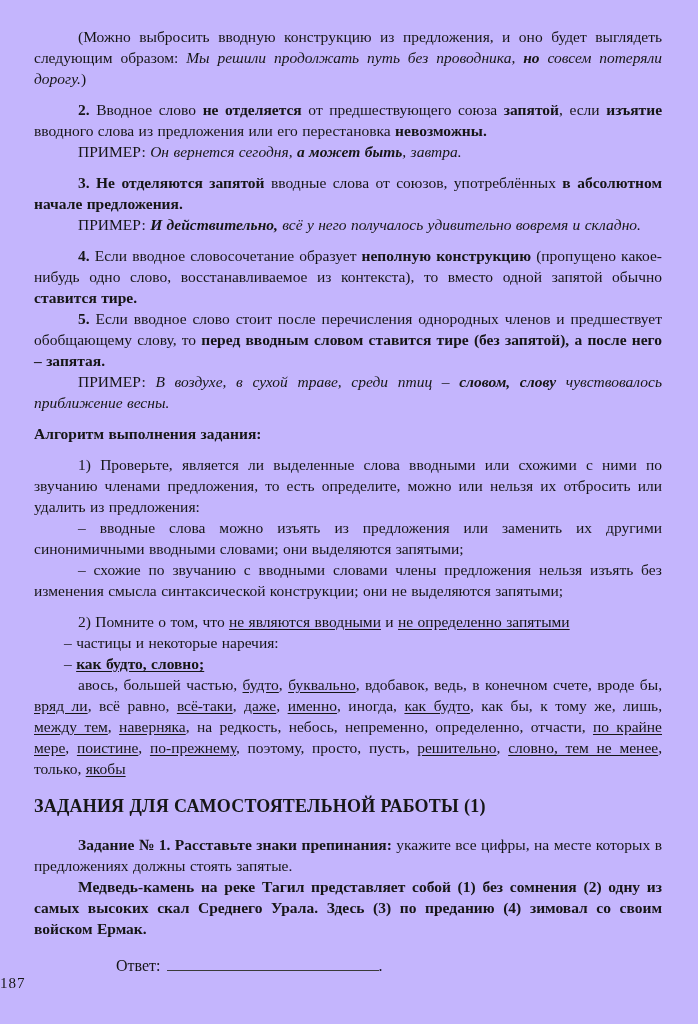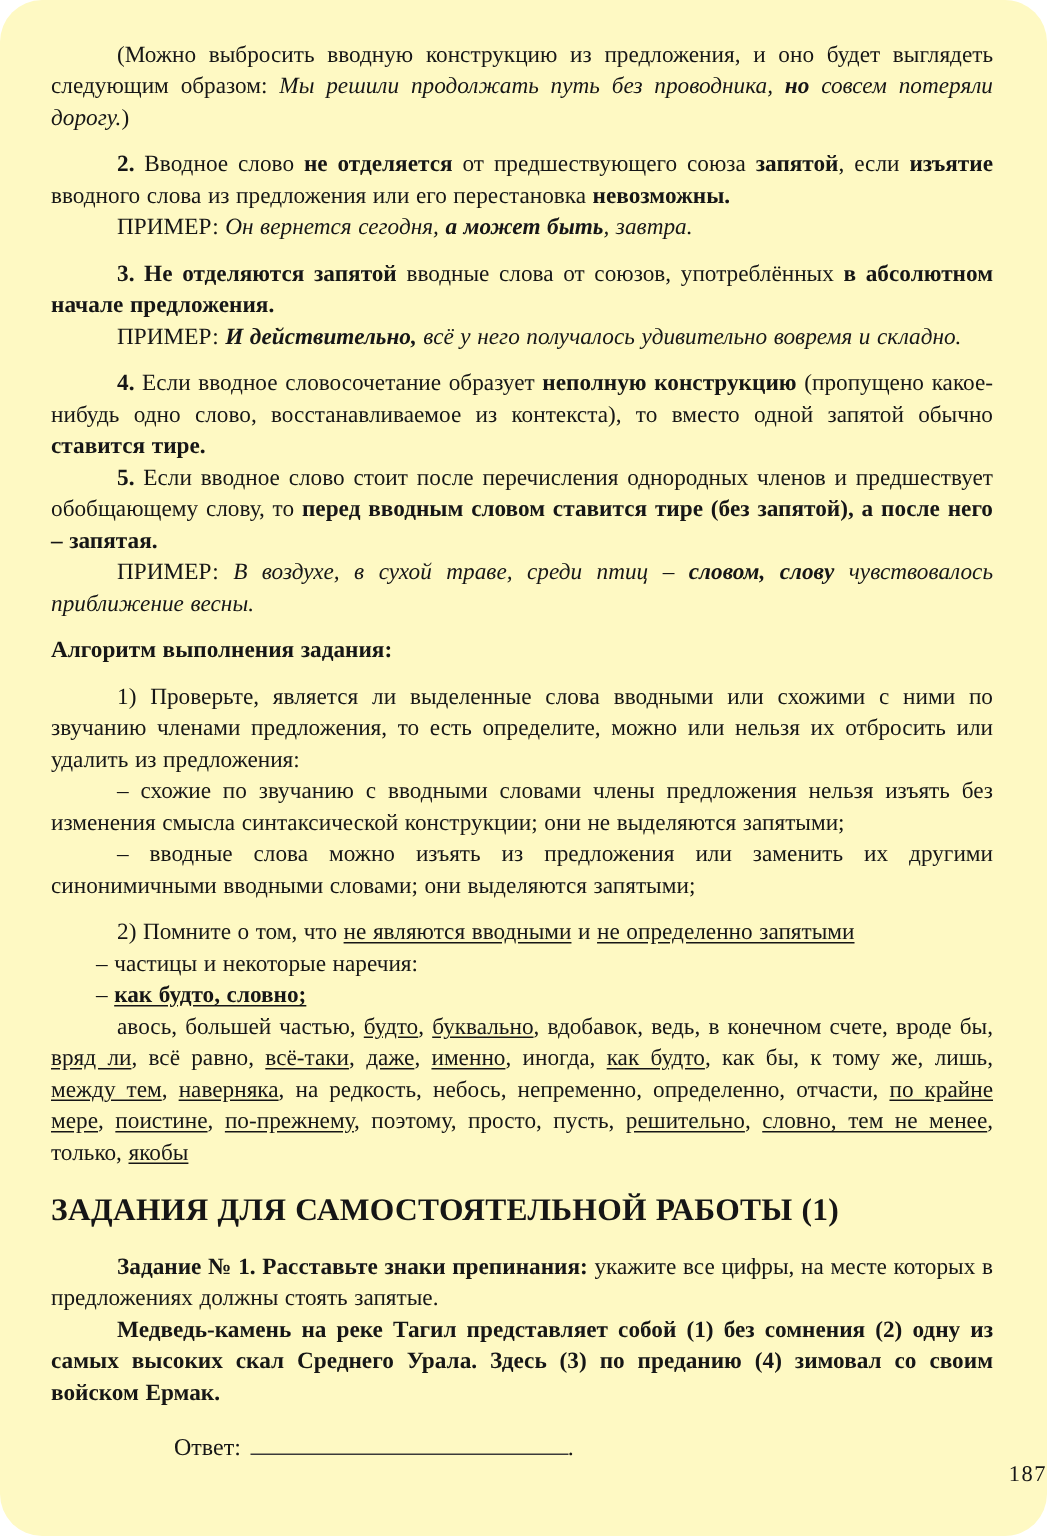--- a/index.html
+++ b/index.html
@@ -13,36 +13,35 @@
     position: relative;
     font-family: "Liberation Serif", "DejaVu Serif", serif;
     color: #161616;
     overflow: hidden;
   }
   .page {
     position: absolute;
     inset: 0;
     padding: 26px 36px 0 34px;
     box-sizing: border-box;
-    background: #fef9c3;
-    border-radius: 28px;
+    background: #c4b5fd;
   }
   .block {
     font-size: 15.5px;
     line-height: 21px;
     text-align: justify;
     margin: 0;
     word-spacing: 0.5px;
   }
   .ind  { text-indent: 44px; }
   .ind2 { text-indent: 30px; }
   .center { text-indent: 0; }
   .gap-m { margin-top: 10px; }
   .gap-l { margin-top: 17px; }
-  .size-lg { font-size: 21px; letter-spacing: 0.2px; }
+  .size-lg { font-size: 18px; letter-spacing: 0.2px; }
   .b { font-weight: bold; }
   .i { font-style: italic; }
   .u { text-decoration: underline; text-underline-offset: 2px; }
   .answer-row {
     margin-top: 16px;
     padding-left: 82px;
     font-size: 16px;
     line-height: 21px;
   }
   .answer-blank {
@@ -51,44 +50,43 @@
     height: 14px;
     border-bottom: 1.3px solid #3a3a3a;
     margin-left: 6px;
     vertical-align: baseline;
   }
   .footer {
     position: absolute;
     left: 0;
     right: 0;
     bottom: 32px;
-    text-align: right;
+    text-align: left;
     font-size: 15px;
     letter-spacing: 1px;
     color: #161616;
-    padding-left: 43px;
   }
 </style>
 </head>
 <body>
 
 <div class="page">
   <div>
       <div class="block ind"><span>(Можно выбросить вводную конструкцию из предложения, и оно будет выглядеть следующим образом: </span><span class="i">Мы решили продолжать путь без проводника, </span><span class="b i">но</span><span class="i"> совсем потеряли дорогу.</span><span>)</span></div>
       <div class="block ind gap-m"><span class="b">2.</span><span> Вводное слово </span><span class="b">не отделяется</span><span> от предшествующего союза </span><span class="b">запятой</span><span>, если </span><span class="b">изъятие</span><span> вводного слова из предложения или его перестановка </span><span class="b">невозможны.</span></div>
       <div class="block ind"><span>ПРИМЕР: </span><span class="i">Он вернется сегодня, </span><span class="b i">а может быть</span><span class="i">, завтра.</span></div>
       <div class="block ind gap-m"><span class="b">3. Не отделяются запятой</span><span> вводные слова от союзов, употреблённых </span><span class="b">в абсолютном начале предложения.</span></div>
       <div class="block ind"><span>ПРИМЕР: </span><span class="b i">И действительно,</span><span class="i"> всё у него получалось удивительно вовремя и складно.</span></div>
       <div class="block ind gap-m"><span class="b">4.</span><span> Если вводное словосочетание образует </span><span class="b">неполную конструкцию</span><span> (пропущено какое-нибудь одно слово, восстанавливаемое из контекста), то вместо одной запятой обычно </span><span class="b">ставится тире.</span></div>
       <div class="block ind"><span class="b">5.</span><span> Если вводное слово стоит после перечисления однородных членов и предшествует обобщающему слову, то </span><span class="b">перед вводным словом ставится тире (без запятой), а после него – запятая.</span></div>
       <div class="block ind"><span>ПРИМЕР: </span><span class="i">В воздухе, в сухой траве, среди птиц – </span><span class="b i">словом, слову</span><span class="i"> чувствовалось приближение весны.</span></div>
       <div class="block center gap-m"><span class="b">Алгоритм выполнения задания:</span></div>
       <div class="block ind gap-m"><span>1) Проверьте, является ли выделенные слова вводными или схожими с ними по звучанию членами предложения, то есть определите, можно или нельзя их отбросить или удалить из предложения:</span></div>
+      <div class="block ind"><span>– вводные слова можно изъять из предложения или заменить их другими синонимичными вводными словами; они выделяются запятыми;</span></div>
       <div class="block ind"><span>– схожие по звучанию с вводными словами члены предложения нельзя изъять без изменения смысла синтаксической конструкции; они не выделяются запятыми;</span></div>
-      <div class="block ind"><span>– вводные слова можно изъять из предложения или заменить их другими синонимичными вводными словами; они выделяются запятыми;</span></div>
       <div class="block ind gap-m"><span>2) Помните о том, что </span><span class="u">не являются вводными</span><span> и </span><span class="u">не определенно запятыми</span></div>
       <div class="block ind2"><span>– частицы и некоторые наречия:</span></div>
       <div class="block ind2"><span>– </span><span class="b u">как будто, словно;</span></div>
       <div class="block ind"><span>авось, большей частью, </span><span class="u">будто</span><span>, </span><span class="u">буквально</span><span>, вдобавок, ведь, в конечном счете, вроде бы, </span><span class="u">вряд ли</span><span>, всё равно, </span><span class="u">всё-таки</span><span>, </span><span class="u">даже</span><span>, </span><span class="u">именно</span><span>, иногда, </span><span class="u">как будто</span><span>, как бы, к тому же, лишь, </span><span class="u">между тем</span><span>, </span><span class="u">наверняка</span><span>, на редкость, небось, непременно, определенно, отчасти, </span><span class="u">по крайне мере</span><span>, </span><span class="u">поистине</span><span>, </span><span class="u">по-прежнему</span><span>, поэтому, просто, пусть, </span><span class="u">решительно</span><span>, </span><span class="u">словно, тем не менее</span><span>, только, </span><span class="u">якобы</span></div>
       <div class="block center gap-l size-lg"><span class="b">ЗАДАНИЯ ДЛЯ САМОСТОЯТЕЛЬНОЙ РАБОТЫ (1)</span></div>
       <div class="block ind gap-l"><span class="b">Задание № 1. Расставьте знаки препинания:</span><span> укажите все цифры, на месте которых в предложениях должны стоять запятые.</span></div>
       <div class="block ind"><span class="b">Медведь-камень на реке Тагил представляет собой (1) без сомнения (2) одну из самых высоких скал Среднего Урала. Здесь (3) по преданию (4) зимовал со своим войском Ермак.</span></div>
     </div>
 
   <div class="answer-row">

